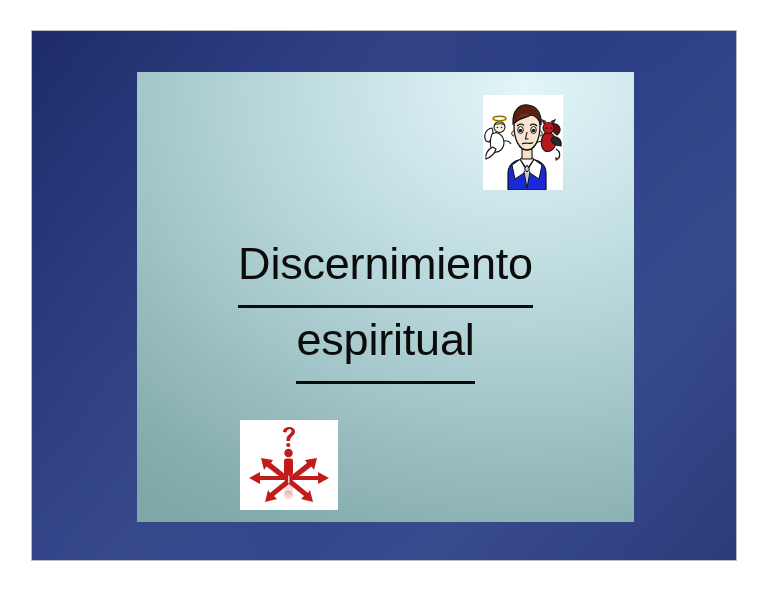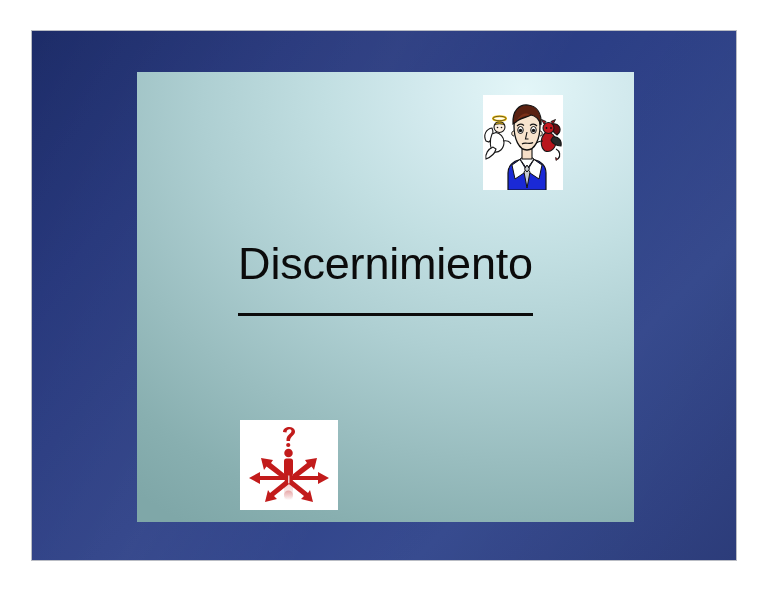--- a/index.html
+++ b/index.html
@@ -113,21 +113,21 @@
     font-size: 45px;
     line-height: 63px;
     font-weight: 400;
     color: #0b0b0b;
     letter-spacing: -0.2px;
     white-space: nowrap;
   }
   .title-line span.tx {
     display: inline-block;
     border-bottom: 3px solid #0b0b0b;
-    padding-bottom: 18px;
+    padding-bottom: 10px;
   }
 </style>
 </head>
 <body>
 
 <div class="page">
 
   <div class="slide-frame">
 
     <div class="slide-canvas">
@@ -212,20 +212,21 @@
             <path d="M78 98 C84 93, 94 100, 100 95" fill="none" stroke="#111111" stroke-width="2.4"></path>
 
             <path d="M62 72 C56 72, 56 82, 62 82" fill="#f8e4ce" stroke="#111111" stroke-width="2"></path>
             <path d="M114 72 C120 72, 120 82, 114 82" fill="#f8e4ce" stroke="#111111" stroke-width="2"></path>
           </g>
         </svg>
       </div>
 
       <div class="title-block">
         <div class="title-line"><span class="tx">Discernimiento</span></div>
+        <div class="title-line"><span class="tx">espiritual</span></div>
       </div>
 
       <div class="clip-choice">
         <svg viewBox="0 0 196 180" xmlns="http://www.w3.org/2000/svg">
           <rect x="0" y="0" width="196" height="180" fill="#ffffff"></rect>
           <defs>
             <linearGradient id="fade" x1="0" y1="0" x2="0" y2="1">
               <stop offset="0%" stop-color="#c21b1b" stop-opacity="0.30"></stop>
               <stop offset="100%" stop-color="#c21b1b" stop-opacity="0.02"></stop>
             </linearGradient>

